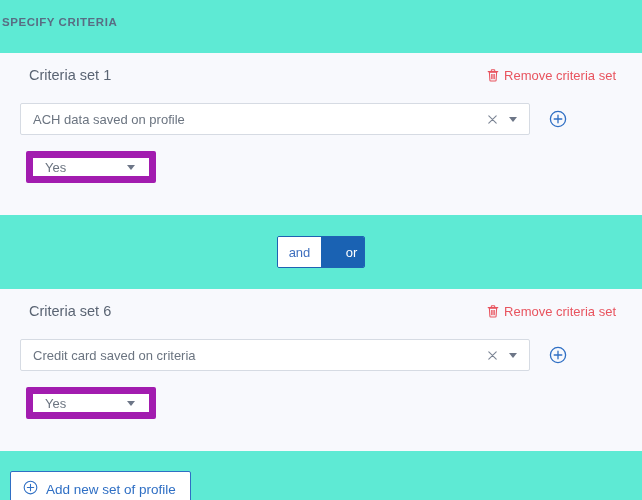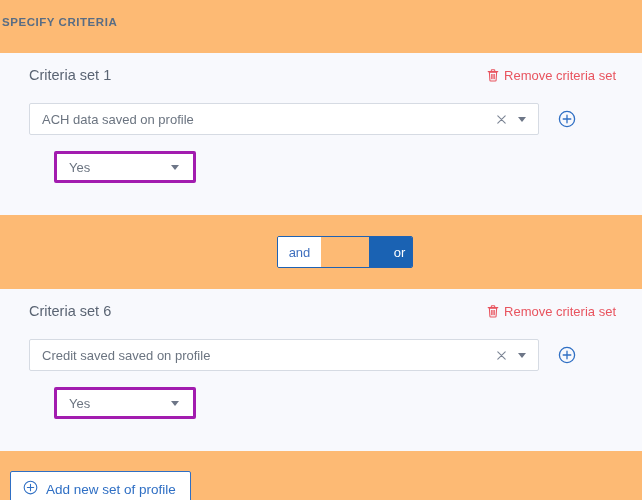--- a/index.html
+++ b/index.html
@@ -10,21 +10,21 @@
     height: 500px;
     overflow: hidden;
     background: #ffffff;
     font-family: "Liberation Sans", sans-serif;
   }
 
   .page {
     position: relative;
     width: 642px;
     height: 500px;
-    background: #fdba74;
+    background: #5eead4;
   }
 
   
   .section-heading {
     position: absolute;
     left: 2px;
     top: 16px;
     font-size: 11.5px;
     font-weight: 600;
     letter-spacing: 0.55px;
@@ -74,21 +74,21 @@
     display: inline-flex;
     align-items: center;
     justify-content: center;
     width: 13px;
     height: 14px;
   }
 
   
   .combo-row {
     position: absolute;
-    left: 29px;
+    left: 20px;
     top: 50px;
     display: flex;
     align-items: center;
   }
 
   .combobox {
     position: relative;
     width: 510px;
     height: 32px;
     background: #ffffff;
@@ -145,49 +145,47 @@
     align-items: center;
     justify-content: center;
     cursor: pointer;
   }
 
   
   .value-select {
     position: absolute;
     left: 26px;
     top: 98px;
-    width: 142px;
+    width: 130px;
     height: 32px;
     background: #ffffff;
-    border: 3px solid #a21caf;
+    border: 7px solid #a21caf;
     border-radius: 2px;
     display: flex;
     align-items: center;
     cursor: pointer;
-    margin-left: 28px;
   }
   .value-select-text {
     flex: 1;
     padding-left: 12px;
     font-size: 13px;
     color: #6b7480;
   }
   .value-select .combobox-caret { margin-right: 8px; }
 
   
   .logic-toggle {
     position: absolute;
     left: 277px;
     top: 236px;
     display: flex;
     height: 32px;
     border: 1px solid #1f62b3;
     border-radius: 2px;
     overflow: hidden;
-    gap: 48px;
   }
   .logic-btn {
     width: 43px;
     display: flex;
     align-items: center;
     justify-content: center;
     font-size: 13px;
     cursor: pointer;
     user-select: none;
   }
@@ -291,21 +289,21 @@
             <path d="M2.4 3.3h7.2l-.5 8a.8.8 0 0 1-.8.75H3.7a.8.8 0 0 1-.8-.75z" stroke="#e8545f" stroke-width="1.1" fill="none"></path>
             <path d="M4.7 5.4v4.4M6 5.4v4.4M7.3 5.4v4.4" stroke="#e8545f" stroke-width="1" stroke-linecap="round"></path>
           </svg>
         </span>
         <span>Remove criteria set</span>
       </div>
     </div>
 
     <div class="combo-row">
       <div class="combobox">
-        <span class="combobox-value">Credit saved saved on profile</span>
+        <span class="combobox-value">Credit card saved on criteria</span>
         <span class="combobox-clear">
           <svg width="9" height="9" viewBox="0 0 9 9" aria-hidden="true">
             <path d="M0.8 0.8 L8.2 8.2 M8.2 0.8 L0.8 8.2" stroke="#7b8494" stroke-width="1.1" stroke-linecap="round"></path>
           </svg>
         </span>
         <span class="combobox-caret">
           <span class="caret-tri"></span>
         </span>
       </div>
       <span class="add-criterion-btn">

